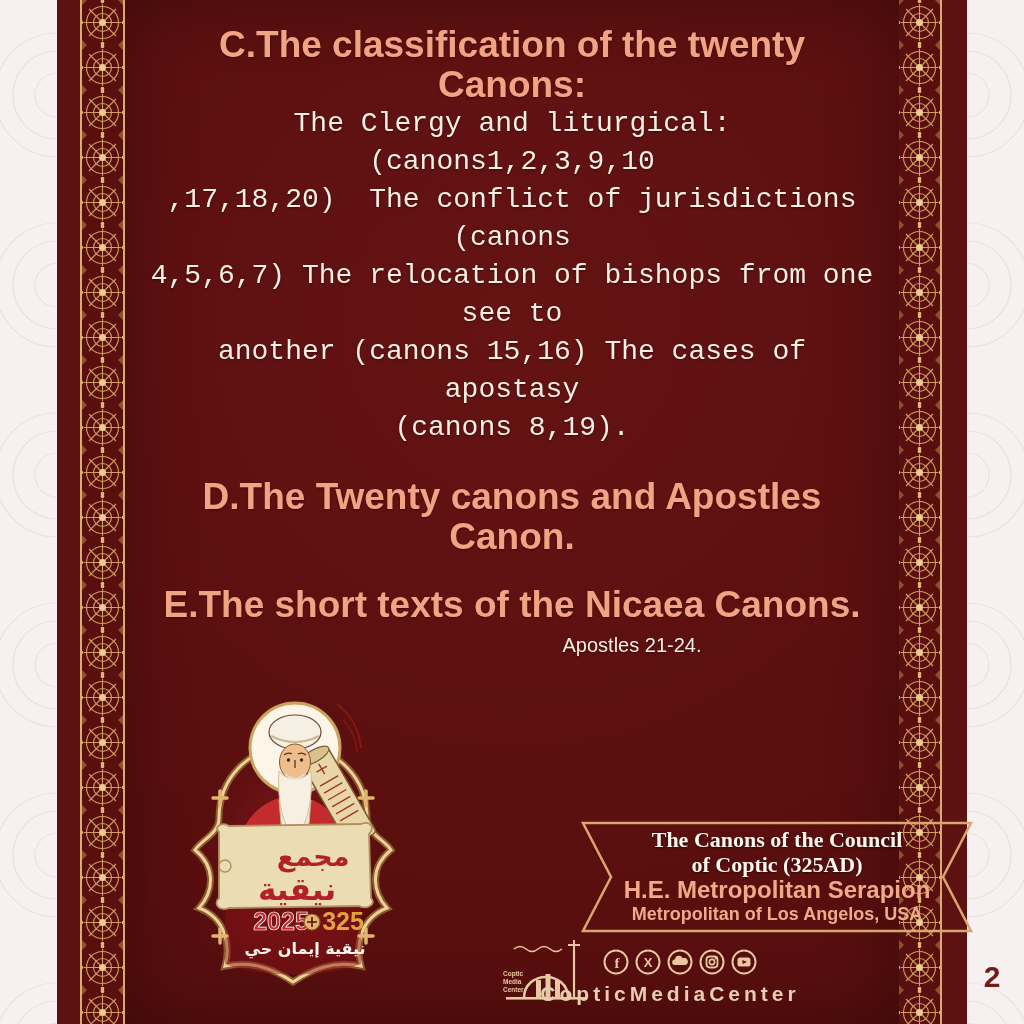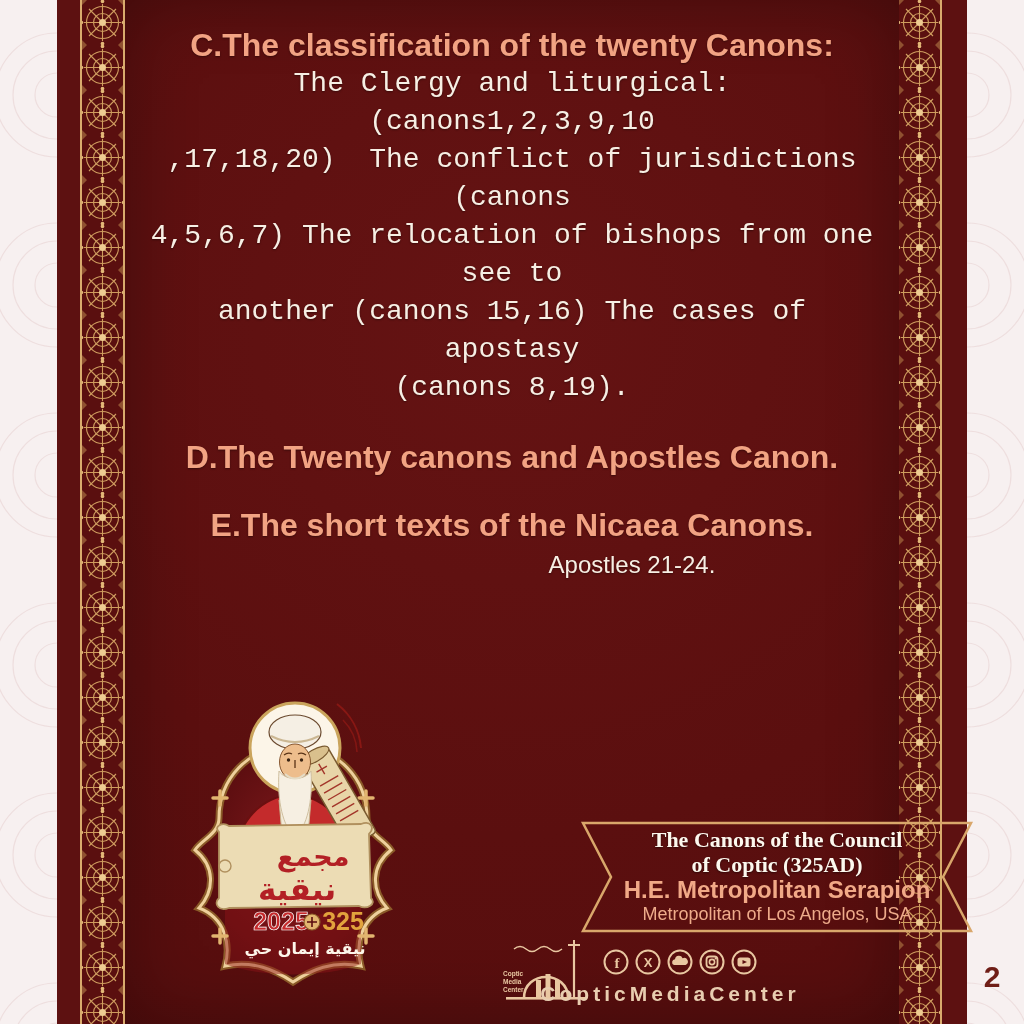--- a/index.html
+++ b/index.html
@@ -12,45 +12,45 @@
   .abs{position:absolute;}
   .stripe{position:absolute;top:0;width:25px;height:1024px;background:#5d1111;}
   .stripe.left{left:57px;} .stripe.right{left:942px;}
   .panel{
     position:absolute;left:125px;top:0;width:774px;height:1024px;
     background:radial-gradient(ellipse 120% 90% at 50% 32%, #651313 0%, #5b0f0f 55%, #540d0d 100%);
     box-shadow:inset 0 0 70px rgba(0,0,0,.3);
   }
   .content{position:absolute;left:0;top:0;width:724px;padding:0 25px;text-align:center;}
   h2.heading{
-    margin:0;font-size:32px;font-weight:700;color:#f2a383;line-height:40px;
+    margin:0;font-size:37px;font-weight:700;color:#f2a383;line-height:40px;
     text-shadow:0 1px 2px rgba(0,0,0,.4);
   }
   p.body{
     margin:0;font-size:28px;font-weight:400;color:#f7efe4;line-height:38px;
     white-space:pre-wrap;text-shadow:0 1px 2px rgba(0,0,0,.4);font-family:Liberation Mono, monospace;
   }
   .sec-c{margin-top:25px;}
   .sec-d{margin-top:30px;}
   .sec-e{margin-top:28px;}
   .canon{color:#f2a383;font-weight:700;}
   .reference{
-    font-size:24px;color:#f7efe4;line-height:40px;transform:translateX(120px);
+    font-size:20px;color:#f7efe4;line-height:40px;transform:translateX(120px);
     text-shadow:0 1px 2px rgba(0,0,0,.4);
   }
   
   .banner{position:absolute;left:452px;top:818px;width:400px;height:118px;}
   .banner svg{position:absolute;left:0;top:0;}
   .banner .txt{position:relative;text-align:center;width:100%;}
   .banner-title{
     font-family:"Liberation Serif",serif;font-weight:700;color:#fdf8ee;
     font-size:22px;line-height:25px;margin-top:9px;text-shadow:0 1px 2px rgba(0,0,0,.5);
   }
   .banner-author{font-size:24px;font-weight:700;color:#f1a987;margin-top:0;line-height:26px;}
-  .banner-author-title{font-size:18px;font-weight:400;color:#eeab8a;line-height:22px;}
+  .banner-author-title{font-size:18px;font-weight:700;color:#eeab8a;line-height:22px;}
   
   .social-row{position:absolute;left:602px;top:948px;display:flex;gap:4px;}
   .social-row .icn{width:28px;height:28px;display:block;}
   .brand{
     position:absolute;left:520px;top:982px;width:300px;text-align:center;
     font-size:21px;letter-spacing:4px;color:#e8cdb0;font-weight:700;
   }
   .page-num{
     position:absolute;left:970px;top:960px;width:44px;text-align:center;
     font-size:30px;font-weight:700;color:#6f1d16;

